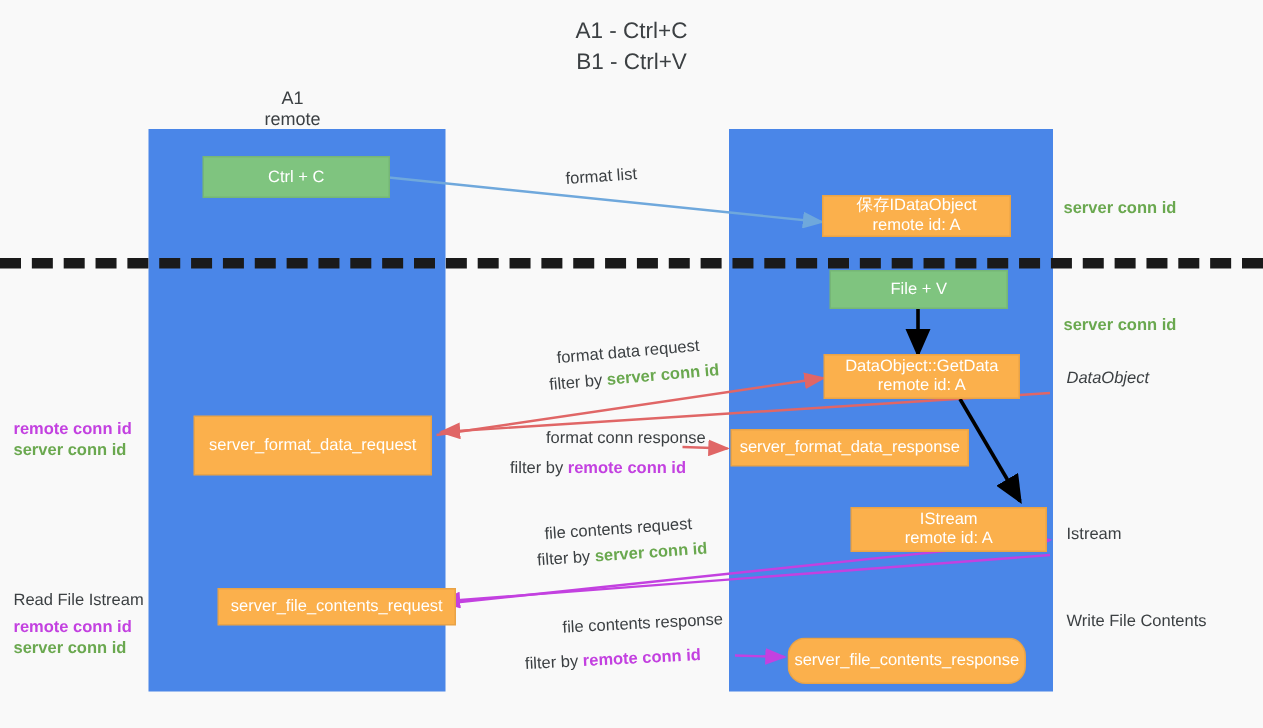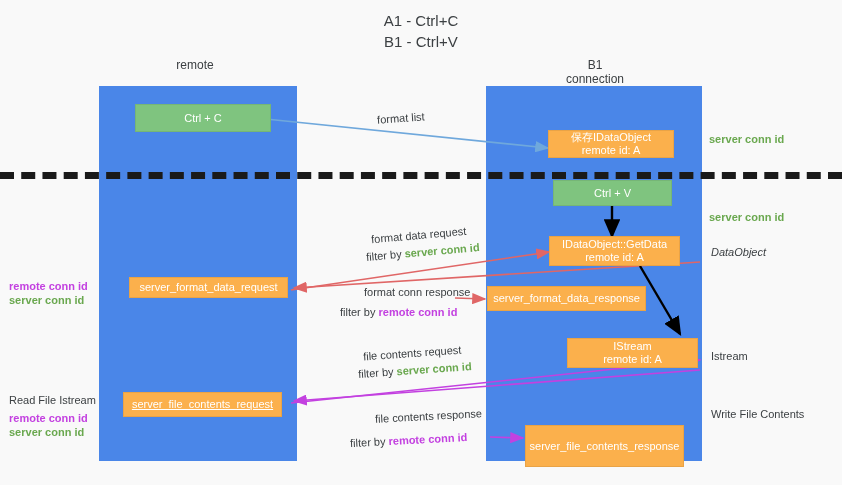--- a/index.html
+++ b/index.html
@@ -87,25 +87,22 @@
 </style>
 </head>
 <body>
 
 <div id="canvas">
 
   <div class="abs" id="title">A1 - Ctrl+C
 B1 - Ctrl+V</div>
 
   <div class="abs lane-header" style="left:130px; top:58px; width:130px;">
+    <span class="lh-name">A1</span>
     <span class="lh-sub">remote</span>
-  </div>
-  <div class="abs lane-header" style="left:530px; top:58px; width:130px;">
-    <span class="lh-name">B1</span>
-    <span class="lh-sub">connection</span>
   </div>
 
   <div class="abs lane" style="left:99px;  top:86px; width:198px; height:375px;"></div>
   <div class="abs lane" style="left:486px; top:86px; width:216px; height:375px;"></div>
 
   <svg class="abs" id="wires">
     <defs>
       <marker id="ah-blue" markerWidth="9" markerHeight="7" refX="8" refY="3.5" orient="auto">
         <polygon points="0 0, 9 3.5, 0 7" fill="#6fa8dc"></polygon>
       </marker>
@@ -134,56 +131,56 @@
 
     <line x1="640" y1="266" x2="680" y2="334" stroke="#000000" stroke-width="2.4" marker-end="url(#ah-blk)"></line>
 
     <line x1="291" y1="403" x2="700" y2="360" stroke="#c341e0" stroke-width="1.6" marker-end="url(#ah-mag)"></line>
 
     <line x1="700" y1="370" x2="294" y2="401" stroke="#c341e0" stroke-width="1.6" marker-end="url(#ah-mag)"></line>
 
     <line x1="490" y1="437" x2="523" y2="438" stroke="#c341e0" stroke-width="1.6" marker-end="url(#ah-mag)"></line>
   </svg>
 
-  <div class="abs node green" style="left:135px; top:104px; width:136px; height:28px;text-align:center;">
+  <div class="abs node green" style="left:135px; top:104px; width:125px; height:28px;text-align:center;">
     <span>Ctrl + C</span>
   </div>
 
   <div class="abs node orange" style="left:548px; top:130px; width:126px; height:28px;">
     <span>保存IDataObject</span>
     <span class="ln2">remote id: A</span>
   </div>
 
   <div class="abs node green" style="left:553px; top:180px; width:119px; height:26px;">
-    <span>Ctrl + V</span>
+    <span>File + V</span>
   </div>
 
   <div class="abs node orange" style="left:549px; top:236px; width:131px; height:30px;">
-    <span>IDataObject::GetData</span>
+    <span>DataObject::GetData</span>
     <span class="ln2">remote id: A</span>
   </div>
 
-  <div class="abs node orange" style="left:129px; top:277px; width:159px; height:21px;">
+  <div class="abs node orange" style="left:129px; top:277px; width:159px; height:40px;">
     <span>server_format_data_request</span>
   </div>
 
   <div class="abs node orange" style="left:487px; top:286px; width:159px; height:25px;text-align:right;">
     <span>server_format_data_response</span>
   </div>
 
   <div class="abs node orange" style="left:567px; top:338px; width:131px; height:30px;">
     <span>IStream</span>
     <span class="ln2">remote id: A</span>
   </div>
 
-  <div class="abs node orange" style="left:123px; top:392px; width:159px; height:25px;text-decoration:underline;">
+  <div class="abs node orange" style="left:145px; top:392px; width:159px; height:25px;">
     <span>server_file_contents_request</span>
   </div>
 
-  <div class="abs node orange" style="left:525px; top:425px; width:159px; height:42px;">
+  <div class="abs node orange" style="left:525px; top:425px; width:159px; height:31px;border-radius:12px;">
     <span>server_file_contents_response</span>
   </div>
 
   <div class="abs" id="divider"></div>
 
   <div class="abs lbl" style="left:377px; top:111px; transform:rotate(-4deg);">format list</div>
 
   <div class="abs lbl" style="left:371px; top:228px; transform:rotate(-5deg);">format data request</div>
 
   <div class="abs filter-line" style="left:366px; top:246px; transform:rotate(-5deg);">

